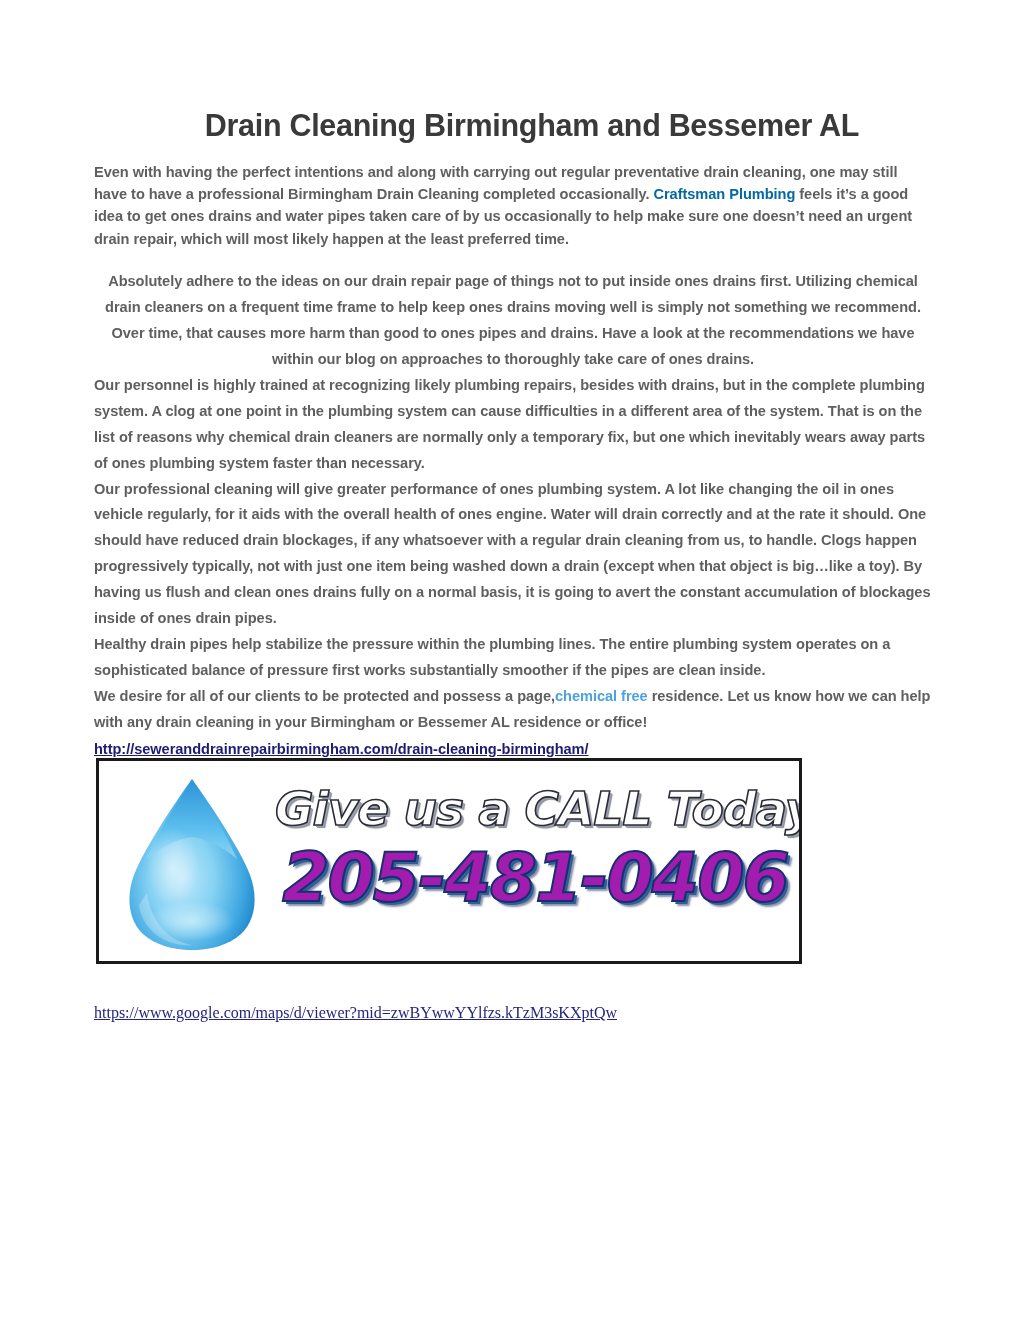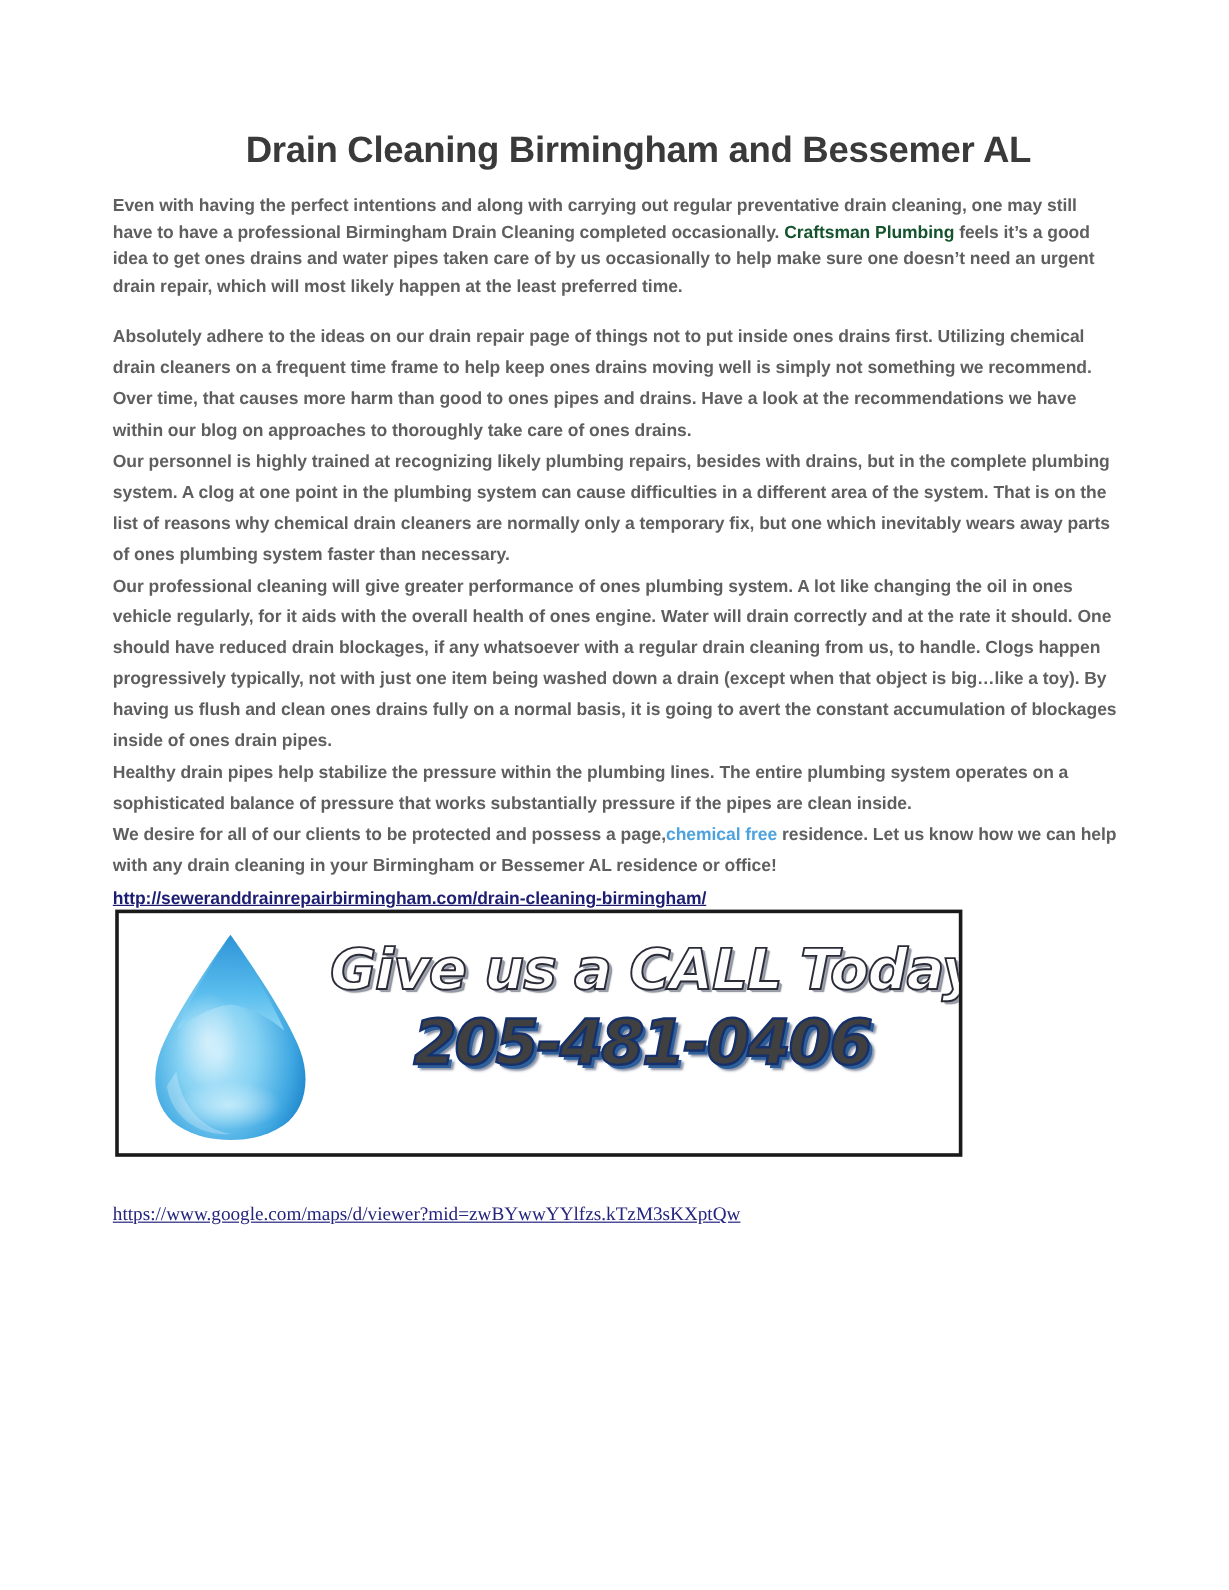--- a/index.html
+++ b/index.html
@@ -44,27 +44,28 @@
     font-size: 14.6px;
     font-weight: bold;
     color: #5f5f5f;
     line-height: 1.52;
     margin: 0 0 0 0;
     text-align: left;
     letter-spacing: -0.05px;
   }
   p.para-gap {
     margin-top: 19px;
+    text-align: center;
   }
   p.para-loose {
     line-height: 1.78;
   }
 
   .strong-brand {
-    color: #14532d;
+    color: #0369a1;
     font-weight: bold;
   }
 
   h2.sub-head {
     font-size: 25px;
     font-weight: bold;
     color: #3d3d3d;
     margin: 9px 0 8px 0;
     line-height: 1.2;
     letter-spacing: -0.3px;
@@ -126,24 +127,24 @@
     margin: 8px 0 0 0;
     text-align: center;
     white-space: nowrap;
     -webkit-text-stroke: 1.6px #2c2c38;
     text-shadow:
       2px 2px 0 #9aa0ad,
       3px 3px 1px rgba(40,45,60,0.55);
   }
   .phone-line {
     font-family: "DejaVu Sans", sans-serif;
-    font-size: 52px;
+    font-size: 68px;
     font-weight: bold;
     font-style: italic;
-    color: #404040;
+    color: #a21caf;
     letter-spacing: -2px;
     line-height: 1;
     margin: 12px 0 0 0;
     text-align: center;
     white-space: nowrap;
     -webkit-text-stroke: 2px #16306b;
     text-shadow:
       3px 3px 0 #2d5f9b,
       5px 5px 2px rgba(20,35,75,0.5);
   }
@@ -174,21 +175,21 @@
 
     <p class="body-para"><span>Even with having the perfect intentions and along with carrying out regular preventative drain cleaning, one may still have to have a professional Birmingham Drain Cleaning completed occasionally.  </span><span class="strong-brand">Craftsman Plumbing</span><span> feels it’s a good idea to get ones drains and water pipes taken care of by us occasionally to help make sure one doesn’t need an urgent drain repair, which will most likely happen at the least preferred time.</span></p>
 
     <p class="body-para para-gap para-loose">Absolutely adhere to the ideas on our drain repair page of things not to put inside ones drains first. Utilizing chemical drain cleaners on a frequent time frame to help keep ones drains moving well is simply not something we recommend. Over time, that causes more harm than good to ones pipes and drains. Have a look at the recommendations we have within our blog on approaches to thoroughly take care of ones drains.</p>
 
 
     <p class="body-para para-loose">Our personnel is highly trained at recognizing likely plumbing repairs, besides with drains, but in the complete plumbing system. A clog at one point in the plumbing system can cause difficulties in a different area of the system. That is on the list of reasons why chemical drain cleaners are normally only a temporary fix, but one which inevitably wears away parts of ones plumbing system faster than necessary.</p>
 
     <p class="body-para para-loose">Our professional cleaning will give greater performance of ones plumbing system. A lot like changing the oil in ones vehicle regularly, for it aids with the overall health of ones engine. Water will drain correctly and at the rate it should. One should have reduced drain blockages, if any whatsoever with a regular drain cleaning from us, to handle. Clogs happen progressively typically, not with just one item being washed down a drain (except when that object is big…like a toy). By having us flush and clean ones drains fully on a normal basis, it is going to avert the constant accumulation of blockages inside of ones drain pipes.</p>
 
-    <p class="body-para para-loose">Healthy drain pipes help stabilize the pressure within the plumbing lines. The entire plumbing system operates on a sophisticated balance of pressure that works substantially pressure if the pipes are clean inside.</p>
+    <p class="body-para para-loose">Healthy drain pipes help stabilize the pressure within the plumbing lines. The entire plumbing system operates on a sophisticated balance of pressure first works substantially smoother if the pipes are clean inside.</p>
 
     <p class="body-para para-loose"><span>We desire for all of our clients to be protected and possess a page,</span><span class="chemical-free">chemical free</span><span> residence. Let us know how we can help with any drain cleaning in your Birmingham or Bessemer AL residence or office!</span></p>
 
     <div class="link-row">
       <a class="doc-link" href="#">http://seweranddrainrepairbirmingham.com/drain-cleaning-birmingham/</a>
     </div>
 
   </div>
 
   <div class="banner">

